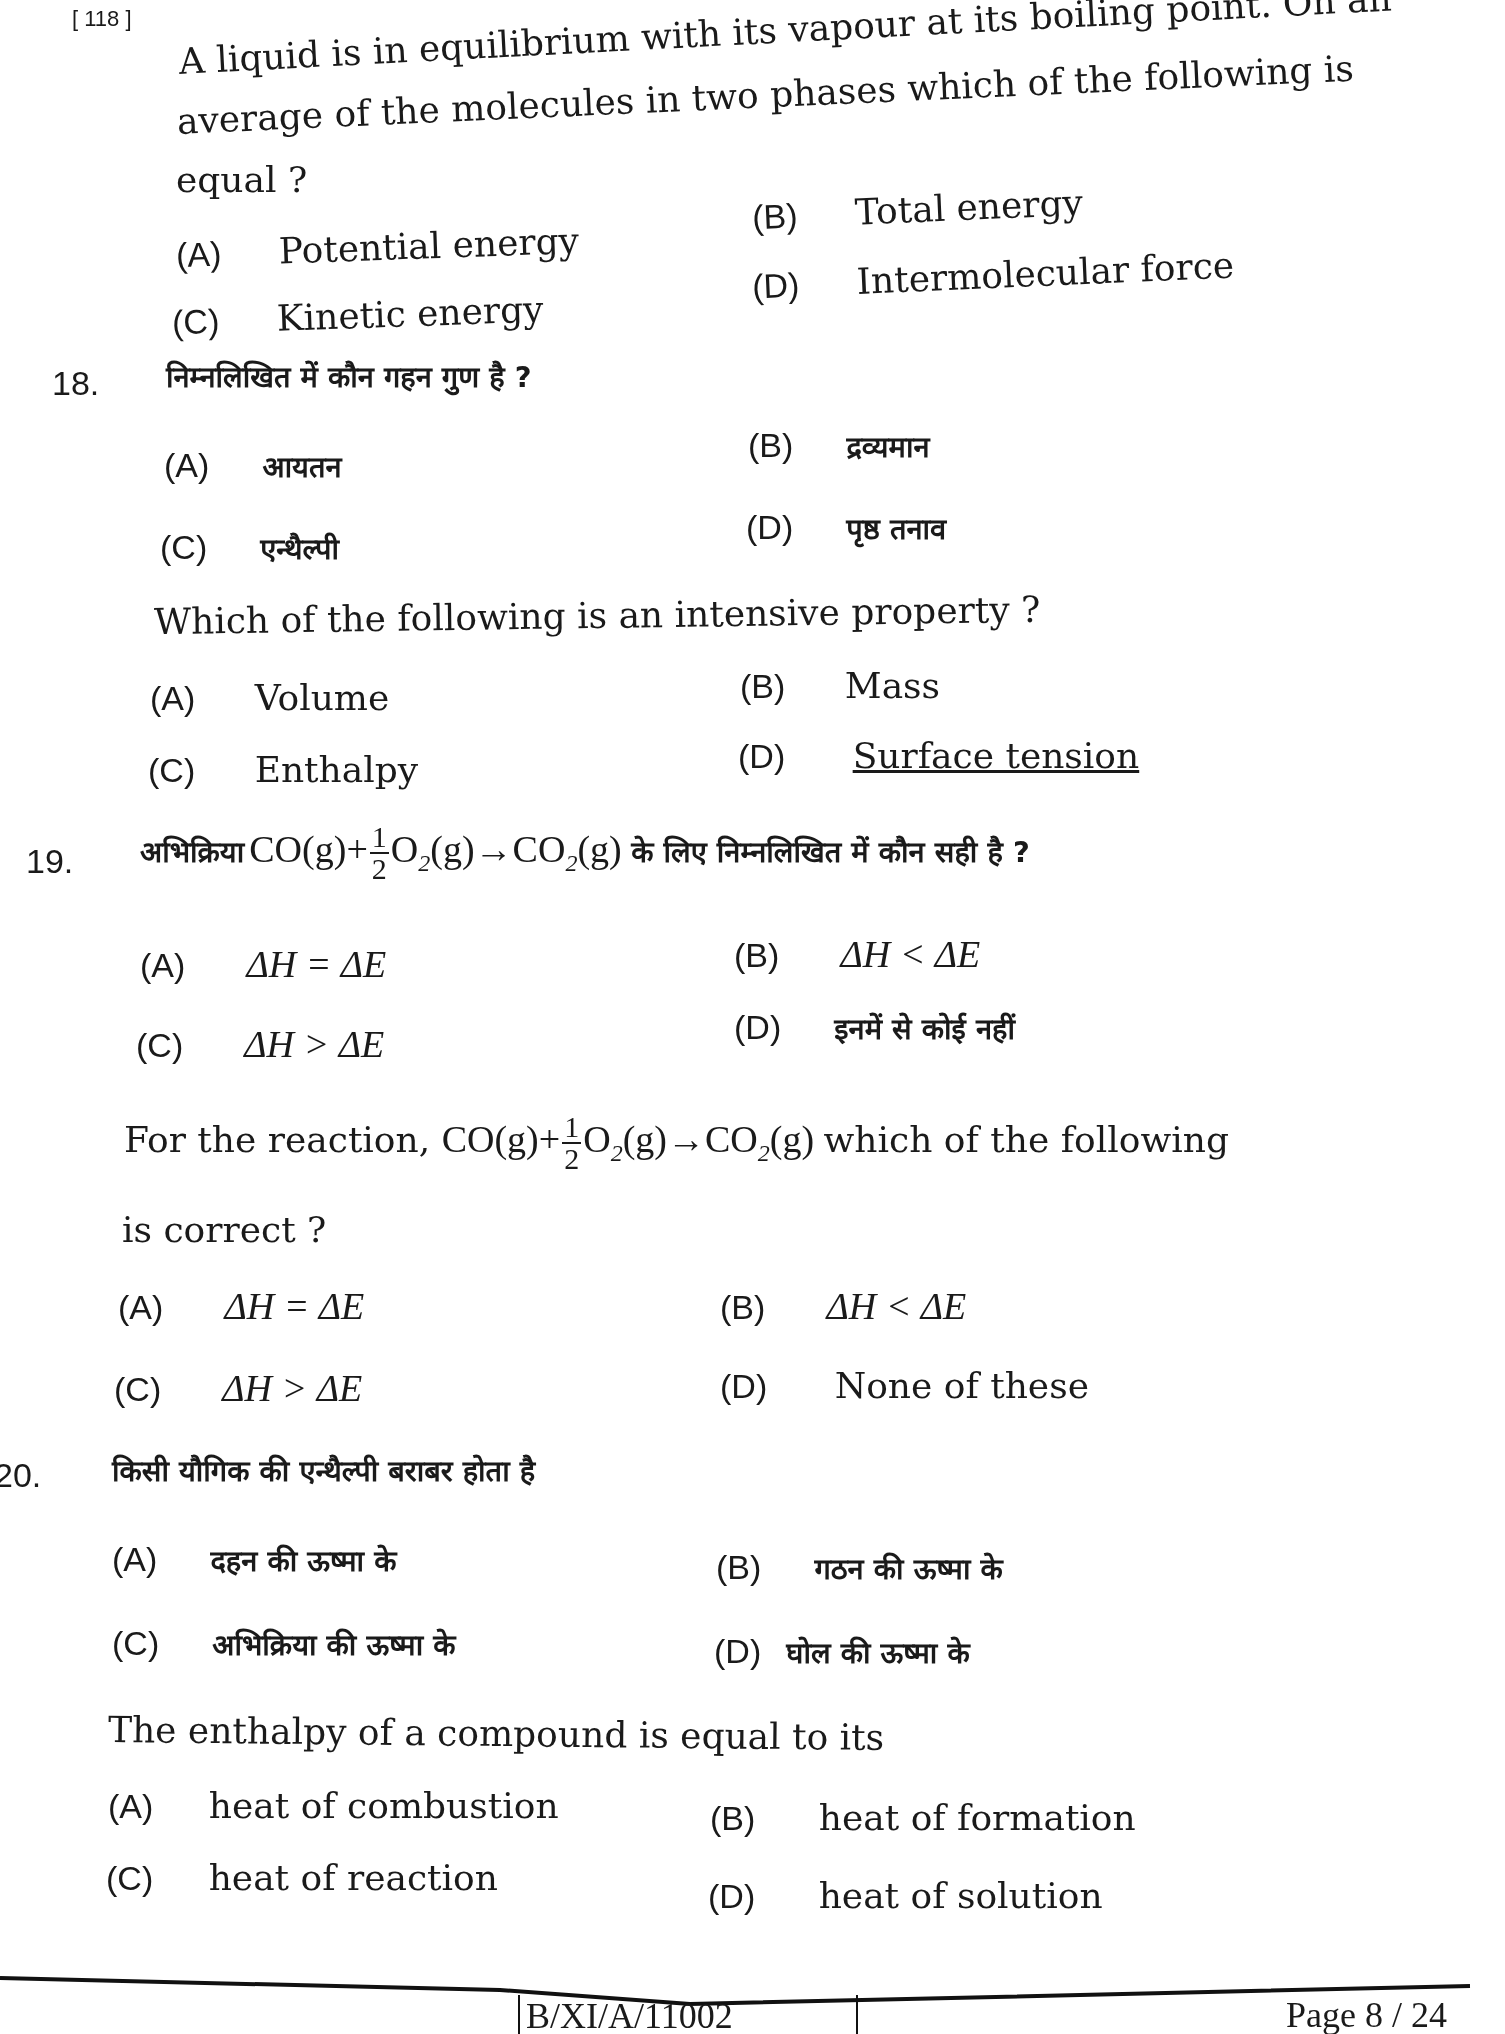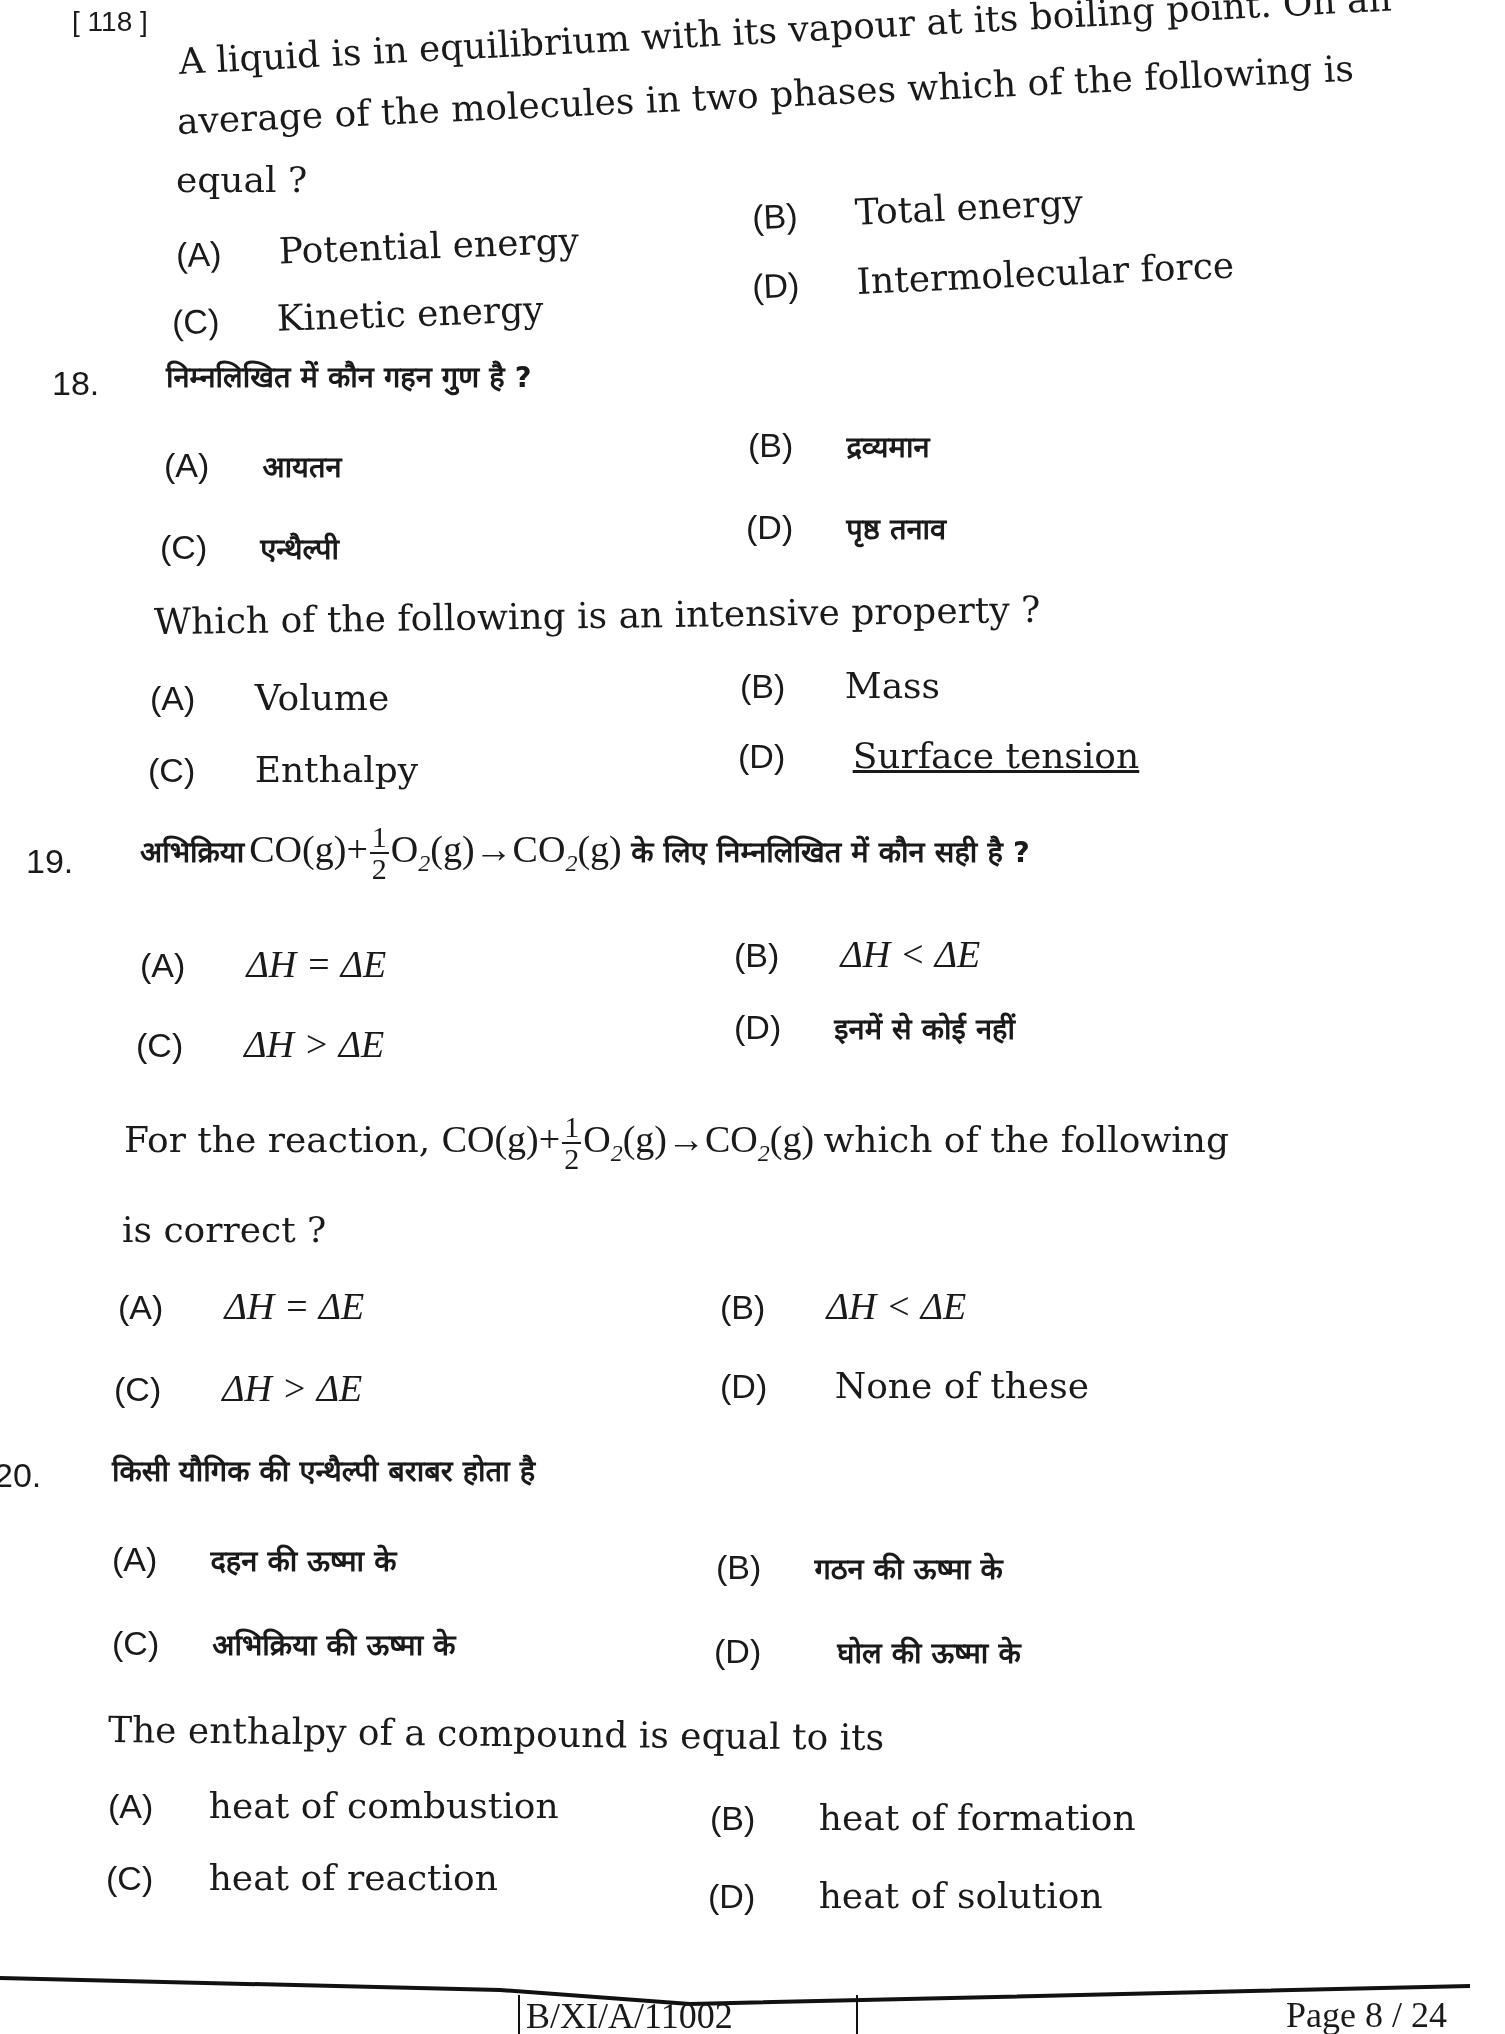--- a/index.html
+++ b/index.html
@@ -22,21 +22,21 @@
     .codebox {
       position: absolute; left: 518px; top: 1995px; width: 330px; height: 50px;
       border-left: 2px solid #111; border-right: 2px solid #111;
       font-family: "Liberation Serif", serif; font-size: 36px; padding-left: 6px;
     }
     .pageno { position: absolute; right: 58px; top: 1994px; font-family: "Liberation Serif", serif; font-size: 36px; }
   </style>
 </head>
 <body>
 
-<div class="abs lbl" style="left:72px;top:6px;font-size:28px;">[ 118 ]</div>
+<div class="abs lbl" style="left:72px;top:6px;font-size:22px;">[ 118 ]</div>
 
 <div>
   <div class="abs t" style="left:180px;top:40px;transform:rotate(-3deg);transform-origin:left bottom;">A liquid is in equilibrium with its vapour at its boiling point. On an</div>
   <div class="abs t" style="left:178px;top:100px;transform:rotate(-2.6deg);transform-origin:left bottom;">average of the molecules in two phases which of the following is</div>
   <div class="abs t" style="left:176px;top:158px;">equal ?</div>
 
   <div class="abs t" style="left:176px;top:226px;transform:rotate(-2deg);">
     <span class="lbl">(A)</span>
     <span style="margin-left:46px;">Potential energy</span>
   </div>
@@ -160,21 +160,21 @@
   <div class="abs" style="left:716px;top:1548px;">
     <span class="lbl">(B)</span>
     <span class="hi" style="margin-left:48px;">गठन की ऊष्मा के</span>
   </div>
   <div class="abs" style="left:112px;top:1624px;">
     <span class="lbl">(C)</span>
     <span class="hi" style="margin-left:48px;margin-top:44px;">अभिक्रिया की ऊष्मा के</span>
   </div>
   <div class="abs" style="left:714px;top:1632px;">
     <span class="lbl">(D)</span>
-    <span class="hi" style="margin-left:71px;">घोल की ऊष्मा के</span>
+    <span class="hi" style="margin-left:20px;">घोल की ऊष्मा के</span>
   </div>
 
   <div class="abs t" style="left:108px;top:1712px;transform:rotate(0.6deg);">The enthalpy of a compound is equal to its</div>
 
   <div class="abs t" style="left:108px;top:1784px;">
     <span class="lbl">(A)</span>
     <span style="margin-left:44px;">heat of combustion</span>
   </div>
   <div class="abs t" style="left:710px;top:1796px;">
     <span class="lbl">(B)</span>

